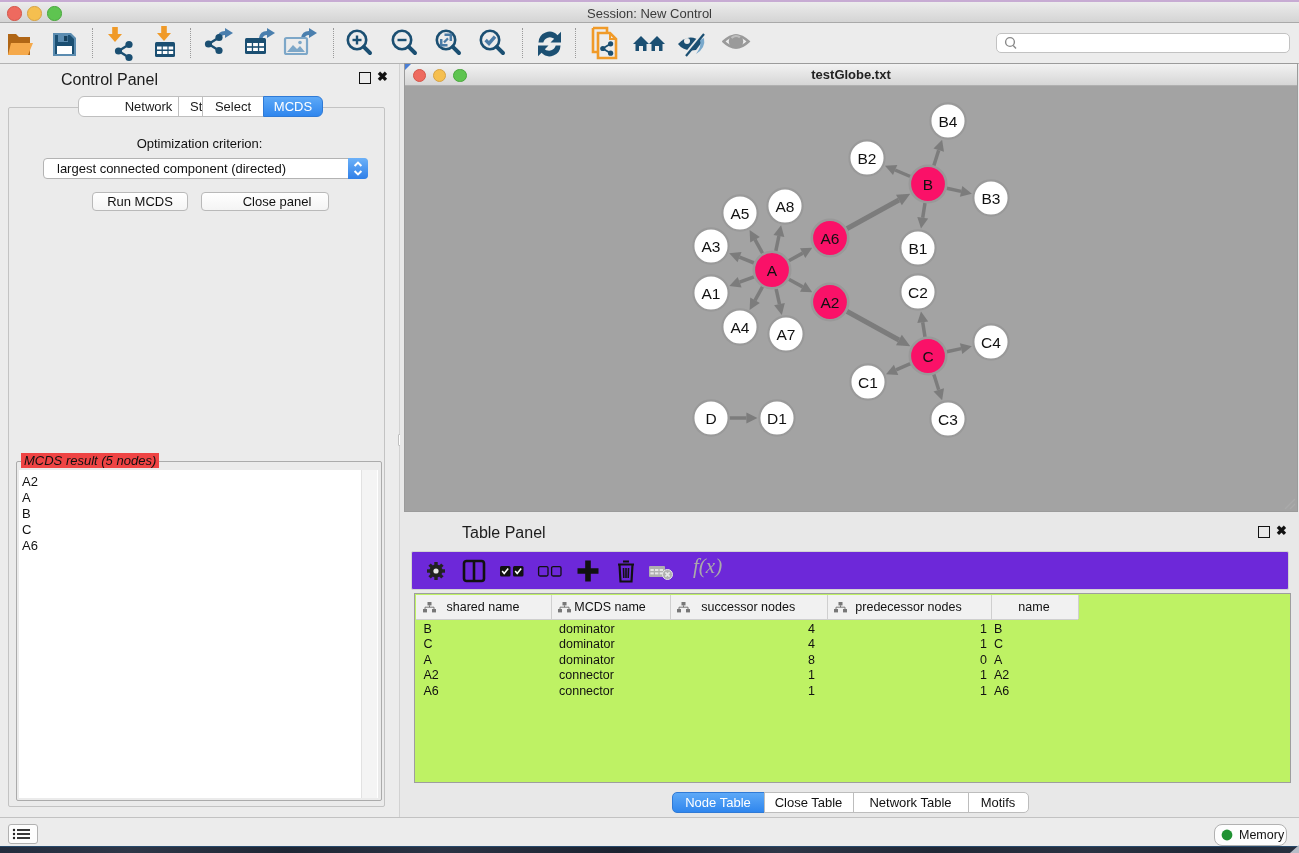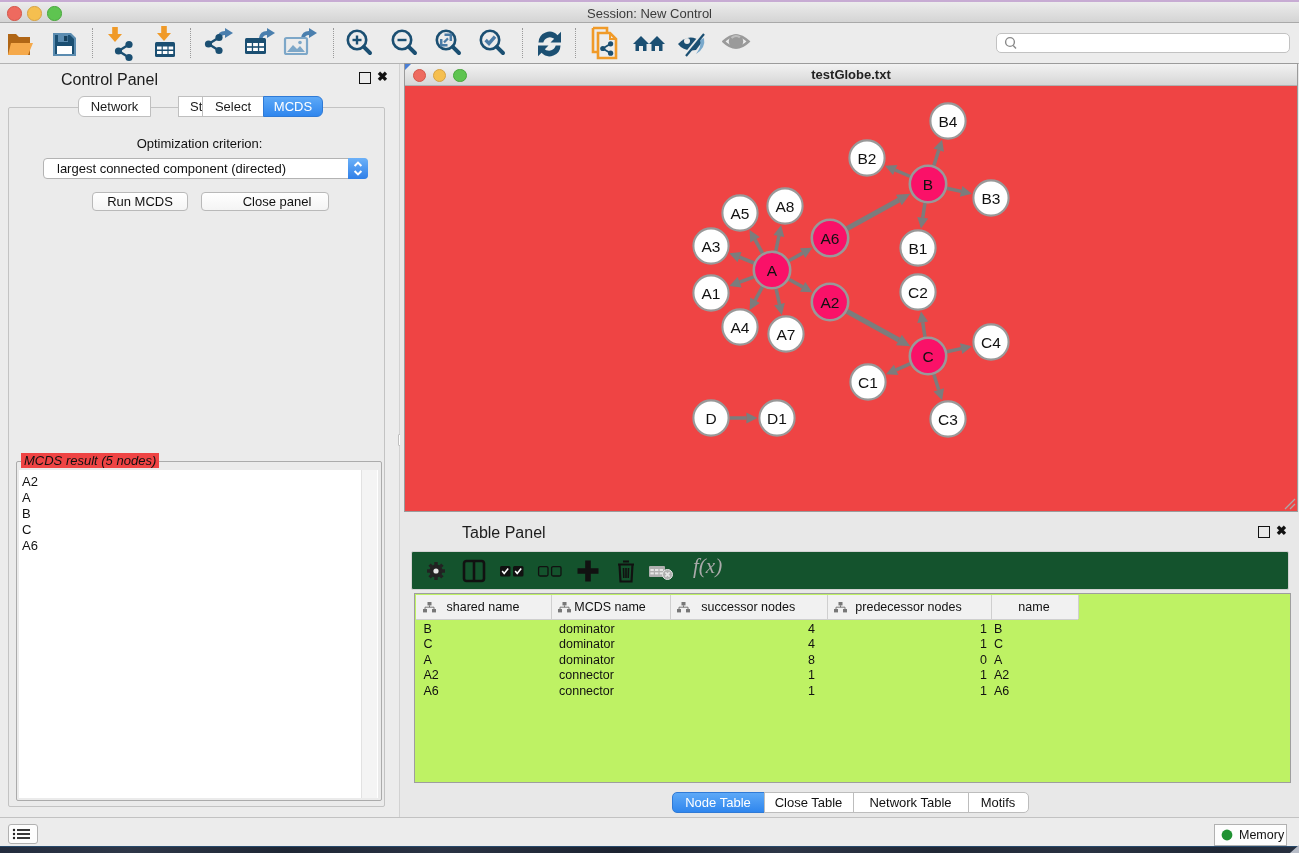--- a/index.html
+++ b/index.html
@@ -32,43 +32,43 @@
 .btn{position:absolute;top:192px;height:17px;background:linear-gradient(#ffffff,#f4f4f4);
   border:1px solid #b9b9b9;border-radius:4px;font-size:13px;color:#111;text-align:center;line-height:17px;}
 .groupbox{left:16px;top:461px;width:364px;height:338px;border:1px solid #ababab;border-radius:2px;}
 .grouplabel{position:absolute;left:4px;top:-9px;background:#ef4444;padding:0 3px;font-size:13px;color:#111;font-style:italic;}
 .cplist{position:absolute;left:2px;top:8px;width:359px;height:328px;background:#fff;font-size:13px;color:#111;}
 .cpscroll{position:absolute;right:1px;top:0px;width:15px;height:328px;background:#f4f4f4;border-left:1px solid #e2e2e2;}
 .li{position:absolute;left:3px;font-size:13px;color:#111;}
 .vdivider{left:399px;top:64px;width:1px;height:753px;background:#d2d2d2;}
 
 .mdi{left:400px;top:64px;width:899px;height:753px;background:#e8e8e8;}
-.netwin{left:404px;top:63px;width:892px;height:447px;background:#ef4444;border:1px solid #9b9b9b;}
+.netwin{left:404px;top:63px;width:892px;height:447px;background:#a3a3a3;border:1px solid #9b9b9b;}
 .nw-titlebar{position:absolute;left:0;top:0;width:892px;height:21px;
   background:linear-gradient(#f2f2f2,#d6d6d6);border-bottom:1px solid #b0b0b0;}
 .nw-title{position:absolute;width:100%;text-align:center;top:3px;font-size:13px;font-weight:bold;color:#222;}
 
 .tp-head{left:400px;top:517px;width:899px;height:30px;}
-.tp-toolbar{left:411px;top:551px;width:876px;height:37px;background:#14532d;border:1px solid #d2d2d2;border-radius:2px;}
+.tp-toolbar{left:411px;top:551px;width:876px;height:37px;background:#6d28d9;border:1px solid #d2d2d2;border-radius:2px;}
 .table{left:414px;top:593px;width:875px;height:188px;background:#bef264;border:1px solid #9e9e9e;}
 .th{position:absolute;top:1px;height:24px;background:#f1f1f1;border-bottom:1px solid #cfcfcf;}
 .thdiv{position:absolute;top:1px;height:24px;width:1px;background:#cfcfcf;}
 .thlabel{position:absolute;width:100%;top:5px;text-align:center;font-size:12.5px;color:#111;}
 .td{position:absolute;font-size:12.5px;color:#111;}
 .bt-tab{position:absolute;top:791.5px;height:19px;background:#fff;border:1px solid #bdbdbd;border-radius:0;
   font-size:13px;color:#111;text-align:center;line-height:19px;}
 .bt-sel{background:linear-gradient(#5da9f7,#2f86ee);color:#fff;border-color:#2f7ad6;}
 .statusline{left:0;top:817px;width:1299px;height:1px;background:#c2c2c2;}
 .statusbar{left:0;top:818px;width:1299px;height:28px;background:#ececec;}
 .darkband{left:0;top:846px;width:1299px;height:7px;
   background:linear-gradient(90deg,#232c3d,#2e3748 10%,#1e2634 22%,#2a3344 34%,#1b2230 48%,#2d3647 60%,#202836 72%,#293242 84%,#1f2735 94%,#283140);}
 .darkband::before{content:"";position:absolute;left:0;top:0;width:100%;height:1px;background:#27496b;}
 .darkband::after{content:"";position:absolute;right:0;bottom:0;width:0;height:0;border-left:9px solid transparent;border-bottom:8px solid #b8bdc8;}
 .membtn{position:absolute;left:1214px;top:5.5px;width:71px;height:20px;background:#fdfdfd;
-  border:1px solid #b1b1b1;border-radius:0;}
+  border:1px solid #b1b1b1;border-radius:8px;}
 .listbtn{position:absolute;left:8px;top:6px;width:28px;height:18px;background:#fdfdfd;
   border:1px solid #b1b1b1;border-radius:3px;}
 </style>
 </head>
 <body>
 <div class="abs topline"></div>
 <div class="abs" style="left:0;top:2px;width:1px;height:5px;background:#cdb3d9;"></div>
 <div class="abs" style="left:1298px;top:2px;width:1px;height:5px;background:#cdb3d9;"></div>
 <div class="abs titlebar">
   <div class="tl" style="left:7px;background:#ee6a5f;border:0.5px solid #d35548;"></div>
@@ -230,21 +230,21 @@
       </svg>
   </div>
 </div>
 
 <div class="abs cp-head">
   <div class="cp-title">Control Panel</div>
   <div class="wbox" style="left:359px;top:8px;"></div>
   <div class="wx" style="left:377px;top:5px;">✖</div>
 </div>
 <div class="abs tabpane"></div>
-<div class="abs tab" style="left:78px;width:71px;border-radius:6px 0 0 6px;">Network</div>
+<div class="abs tab" style="left:78px;width:71px;border-radius:6px 0 0 6px;padding-left:34px;">Network</div>
 <div class="abs tab" style="left:154px;width:51px;margin-left:24px;">Style</div>
 <div class="abs tab" style="left:202px;width:60px;">Select</div>
 <div class="abs tab tabsel" style="left:263px;width:58px;border-radius:0 6px 6px 0;">MCDS</div>
 <div class="abs optlabel">Optimization criterion:</div>
 <div class="abs select">
   <div class="seltext">largest connected component (directed)</div>
   <div class="stepper"><svg width="20" height="21">
         <path d="M6.6 8 L10 4.6 L13.4 8" fill="none" stroke="#fff" stroke-width="2"></path>
         <path d="M6.6 13 L10 16.4 L13.4 13" fill="none" stroke="#fff" stroke-width="2"></path>
       </svg></div>

